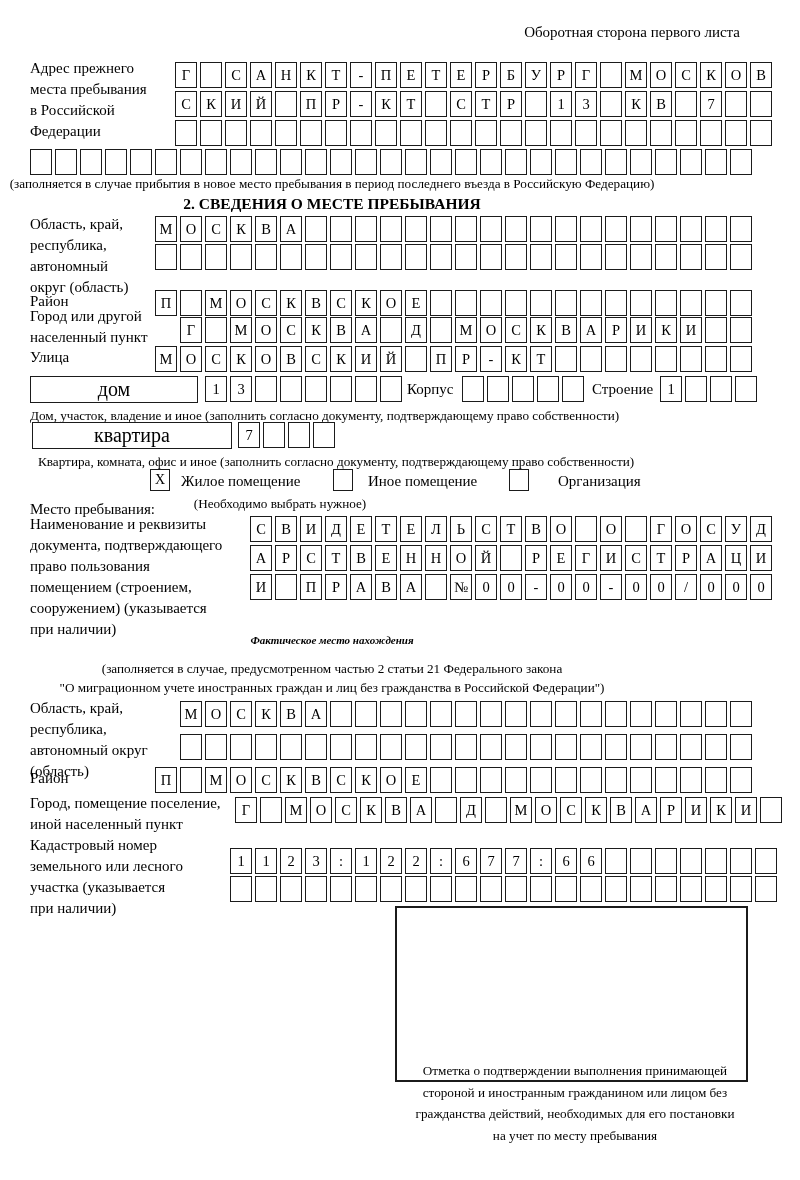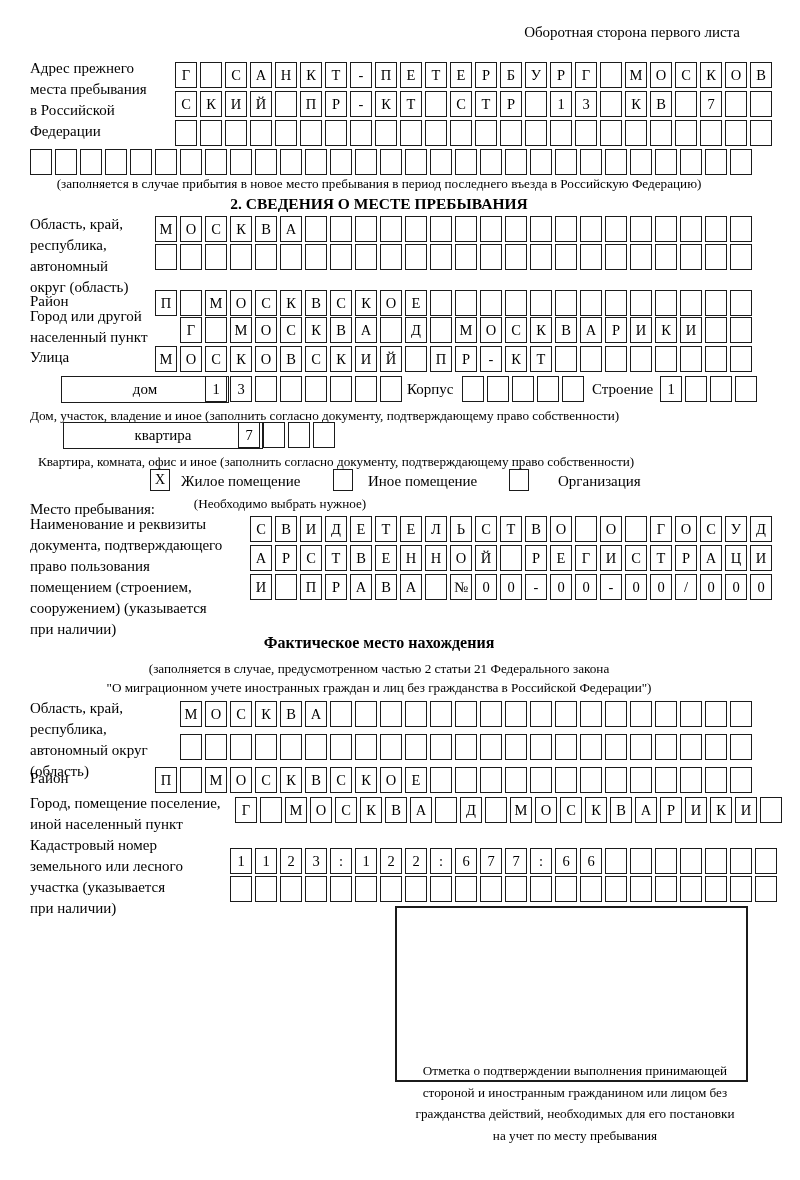--- a/index.html
+++ b/index.html
@@ -4,32 +4,32 @@
 <style>
   html,body { margin:0; padding:0; }
   body {
     width:800px; height:1180px; background:#ffffff; color:#000;
     font-family:"Liberation Serif","DejaVu Serif",serif;
     position:relative; overflow:hidden;
   }
   .abs { position:absolute; }
   .lbl { font-size:15px; line-height:21px; white-space:pre-line; }
   .small { font-size:13.2px; line-height:20px; }
-  .notec { left:0; width:664px; text-align:center;margin-left:47px; }
+  .notec { left:0; width:664px; text-align:center; }
   .bold { font-weight:bold; }
   .cellrow { display:flex; gap:3px; }
   .cell {
     width:22px; height:26px; box-sizing:border-box;
     border:1.6px solid #1b1b1b; background:#fff;
     display:flex; align-items:center; justify-content:center;
     font-size:14.5px;
   }
   .wbox {
     box-sizing:border-box; border:1.6px solid #1b1b1b;
-    display:flex; align-items:center; justify-content:center; font-size:15px;margin-left:31px;
+    display:flex; align-items:center; justify-content:center; font-size:20px;
   }
   .cb {
     width:20px; height:22px; box-sizing:border-box; border:1.6px solid #1b1b1b;
     display:flex; align-items:center; justify-content:center; font-size:14px;
   }
   .stampbox { box-sizing:border-box; border:2px solid #1b1b1b; background:#fff; }
   .prewrap { white-space:pre-line; }
 </style>
 </head>
 <body>
@@ -409,21 +409,21 @@
     <div class="cell">0</div>
     <div class="cell">-</div>
     <div class="cell">0</div>
     <div class="cell">0</div>
     <div class="cell">/</div>
     <div class="cell">0</div>
     <div class="cell">0</div>
     <div class="cell">0</div>
   </div>
 
-<div class="abs notec bold" style="top:634px; font-size:16px;">Фактическое место нахождения</div>
+<div class="abs notec bold" style="top:634px; font-size:11px;font-style:italic;">Фактическое место нахождения</div>
 <div class="abs small notec" style="top:659px;text-align:center;">(заполняется в случае, предусмотренном частью 2 статьи 21 Федерального закона</div>
 <div class="abs small notec" style="top:678px;">"О миграционном учете иностранных граждан и лиц без гражданства в Российской Федерации")</div>
 
 <div class="abs lbl" style="left:30px; top:698px; width:150px;">Область, край,
 республика,
 автономный округ
 (область)</div>
 <div class="abs cellrow" style="left:180px; top:701px;">
     <div class="cell">М</div>
     <div class="cell">О</div>

